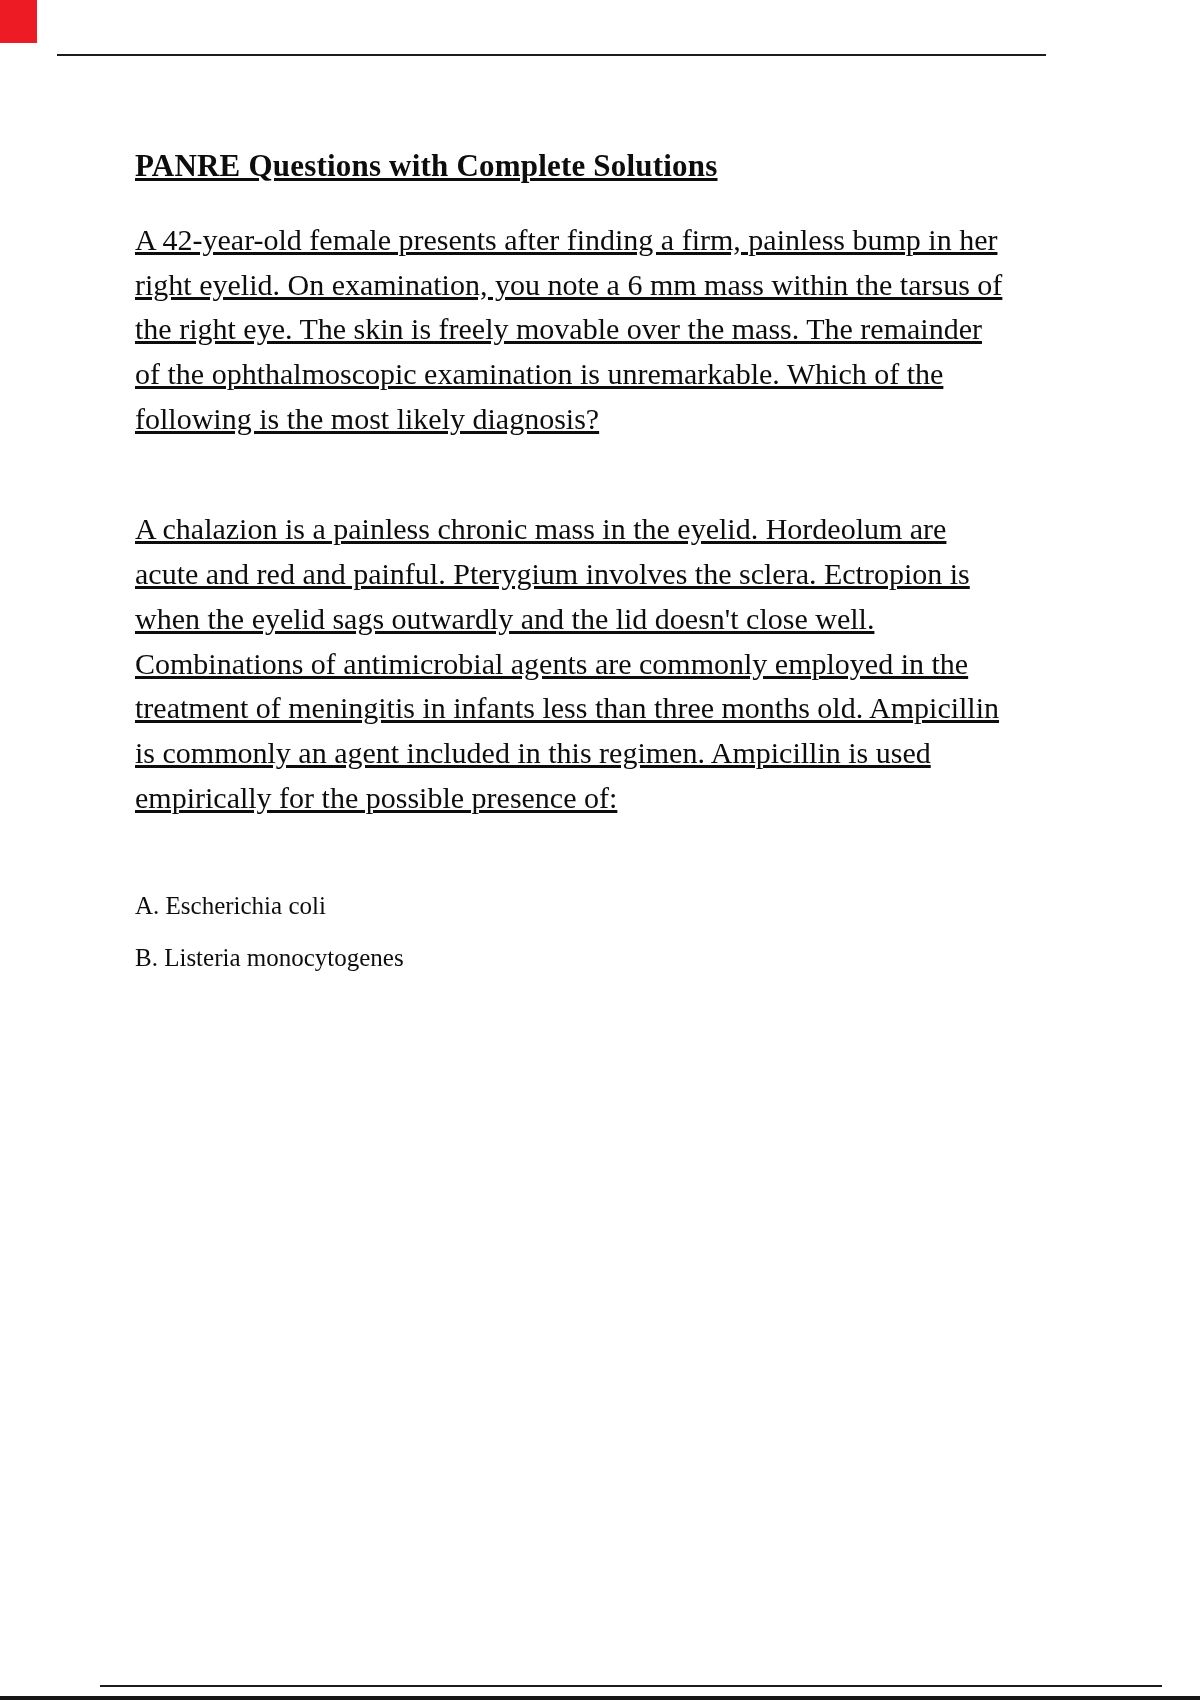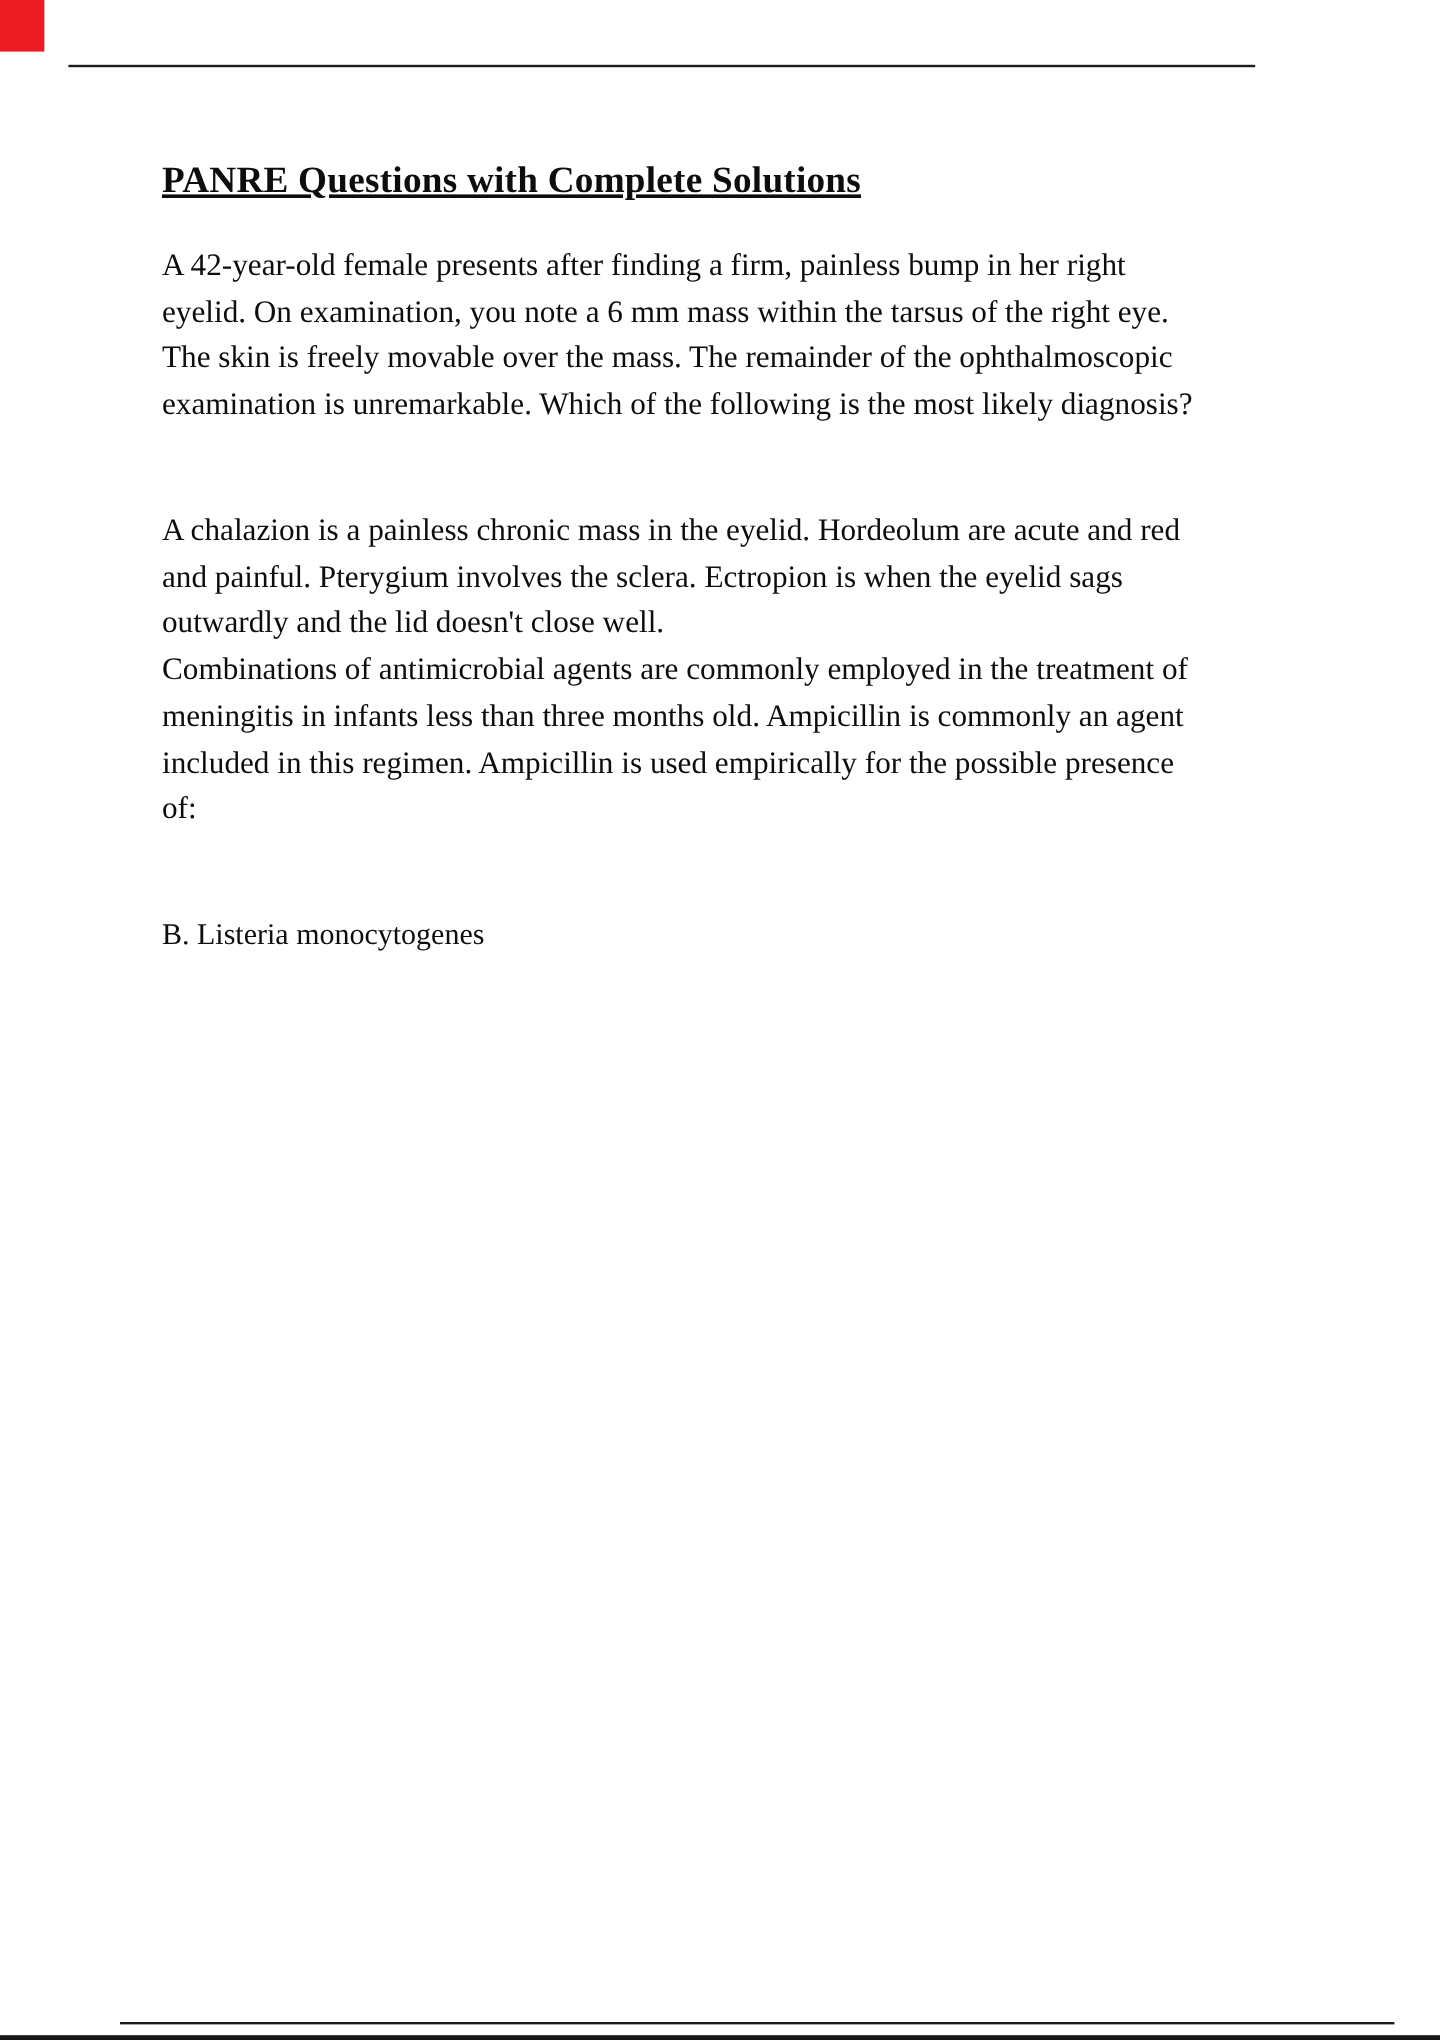--- a/index.html
+++ b/index.html
@@ -43,34 +43,35 @@
     position: absolute;
     left: 0;
     right: 0;
     bottom: 0;
     height: 4px;
     background: #161616;
   }
   .content {
     position: absolute;
     left: 135px;
-    top: 132px;
+    top: 148px;
     width: 868px;
   }
   .doc-title {
     font-size: 31px;
     font-weight: bold;
     text-decoration: underline;
     margin: 0 0 34px 0;
     letter-spacing: 0.2px;
   }
   .para {
-    font-size: 26px;
+    font-size: 30px;
     line-height: 1.49;
     margin: 0;
+    text-decoration: underline;
   }
   .question-text {
     margin-bottom: 66px;
   }
   .options {
     margin-bottom: 62px;
   }
   .option {
     font-size: 25px;
     line-height: 1.4;
@@ -99,20 +100,21 @@
     <h1 class="doc-title">PANRE Questions with Complete Solutions</h1>
 
     <p class="para question-text">A 42-year-old female presents after finding a firm, painless bump in her right eyelid. On examination, you note a 6 mm mass within the tarsus of the right eye. The skin is freely movable over the mass. The remainder of the ophthalmoscopic examination is unremarkable. Which of the following is the most likely diagnosis?</p>
 
 
     <p class="para explanation">A chalazion is a painless chronic mass in the eyelid. Hordeolum are acute and red and painful. Pterygium involves the sclera. Ectropion is when the eyelid sags outwardly and the lid doesn't close well.</p>
 
     <p class="para question2-text">Combinations of antimicrobial agents are commonly employed in the treatment of meningitis in infants less than three months old. Ampicillin is commonly an agent included in this regimen. Ampicillin is used empirically for the possible presence of:</p>
 
     <div class="options">
+      <p class="option">A. Escherichia coli</p>
       <p class="option">B. Listeria monocytogenes</p>
     </div>
 
   </div>
 
   <div class="bottom-rule"></div>
   <div class="bottom-bar"></div>
 
 </div>
 

